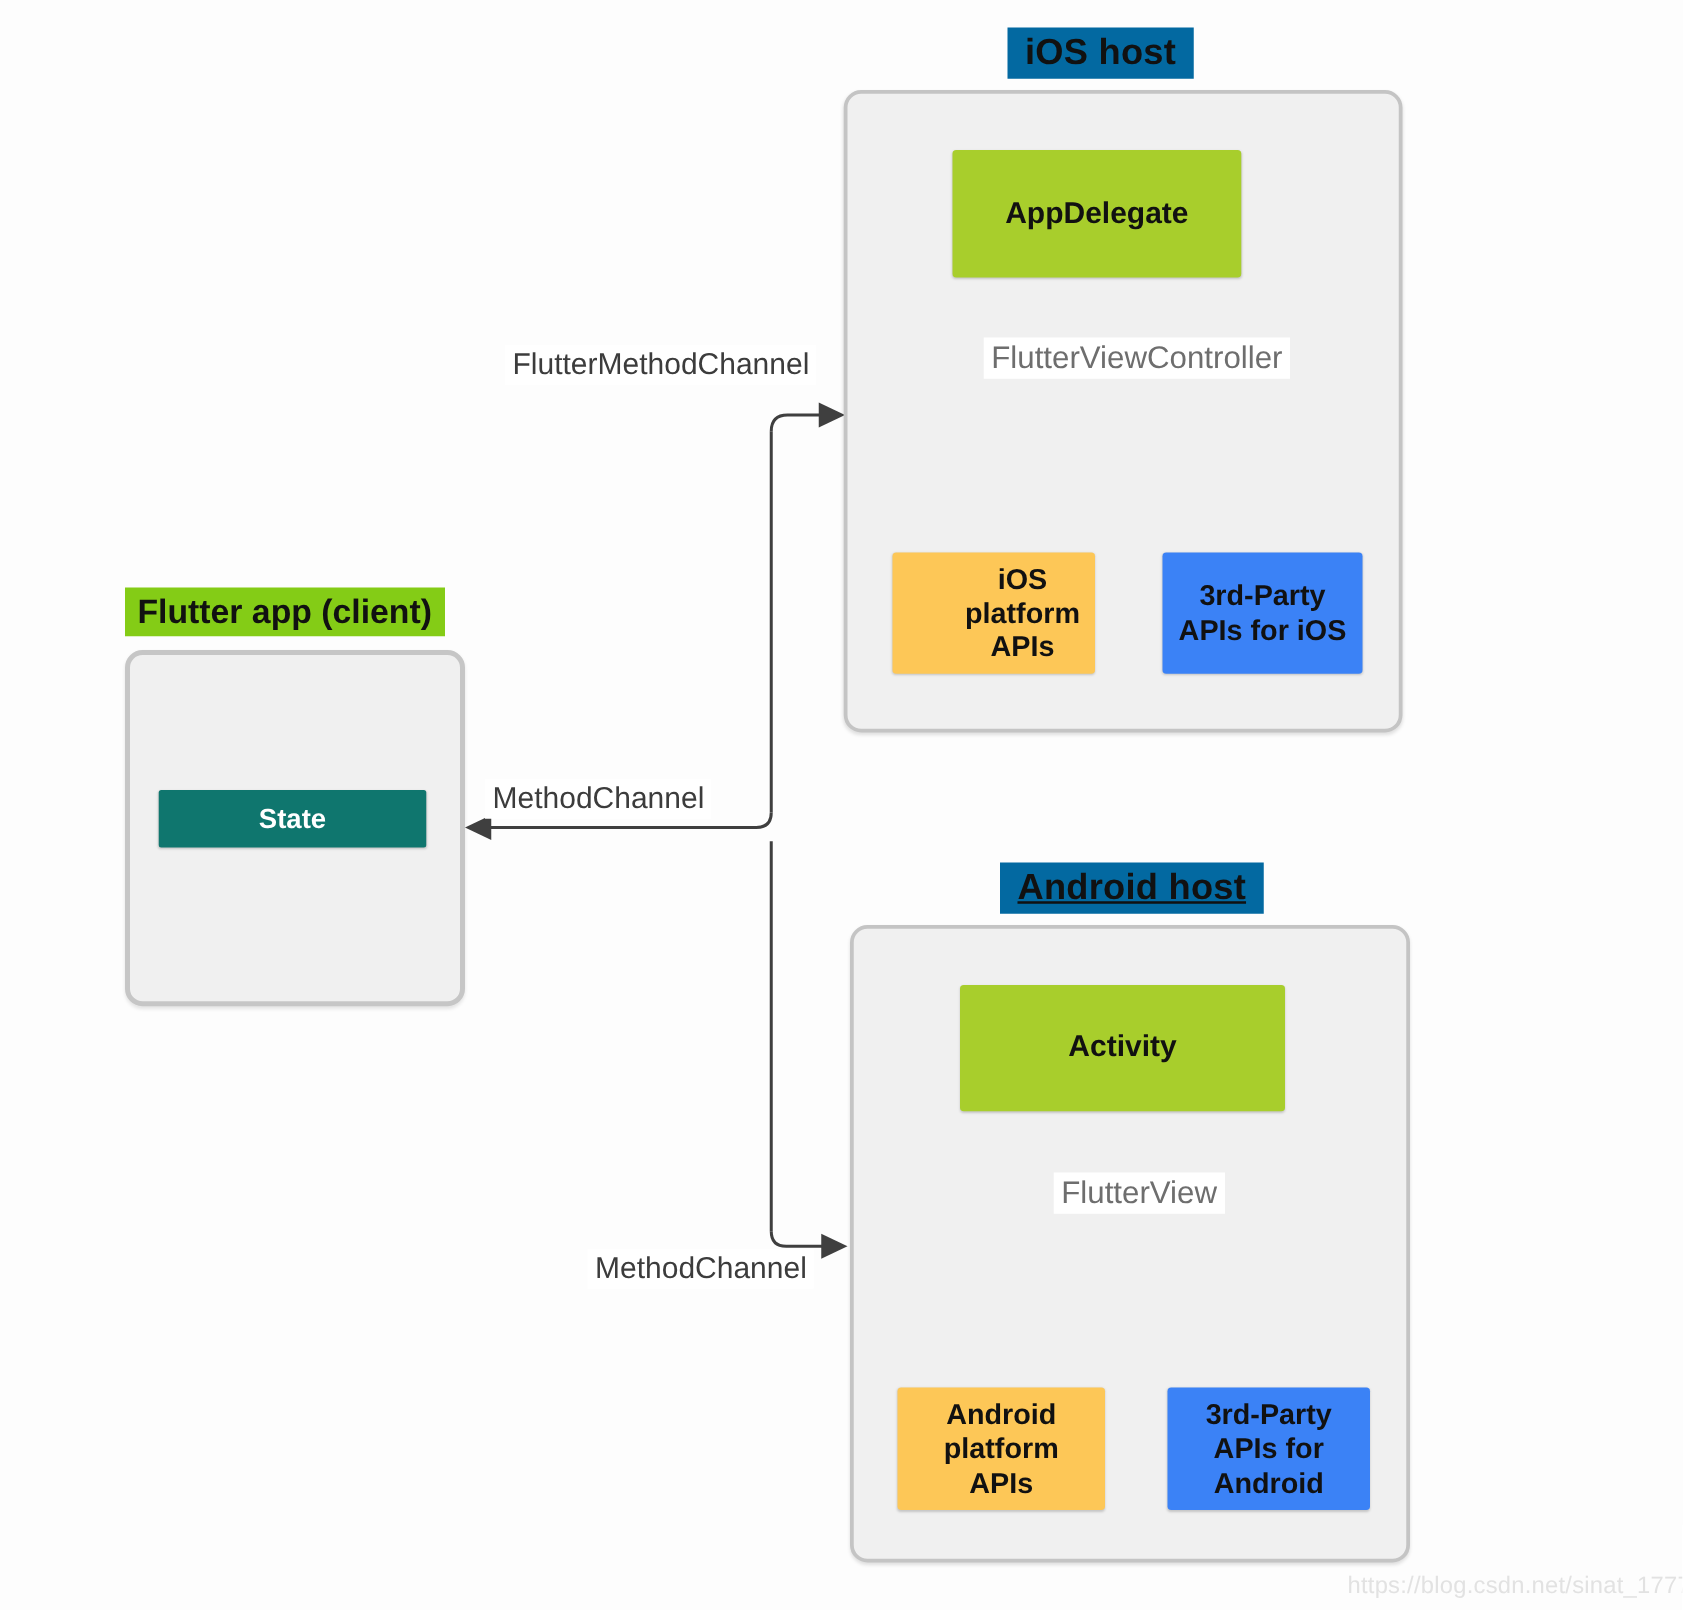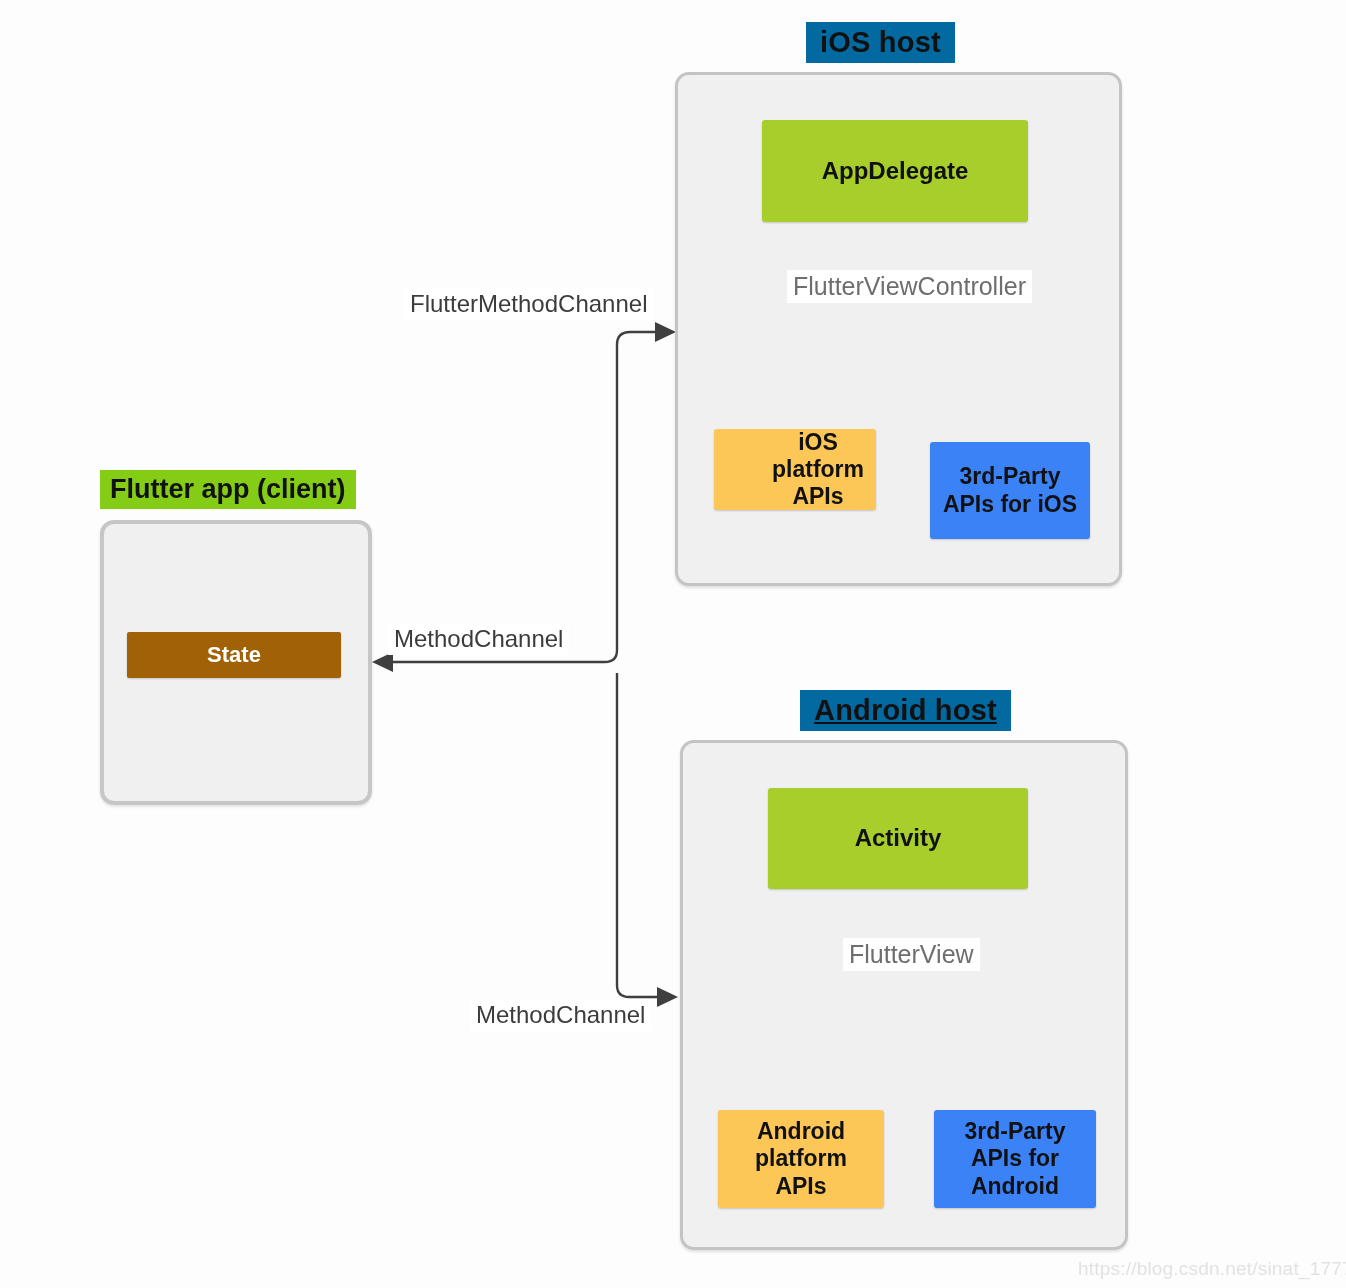--- a/index.html
+++ b/index.html
@@ -71,21 +71,21 @@
     color: #111111;
     box-sizing: border-box;
     line-height: 1.18;
     border-radius: 3px;
     box-shadow: 0 1px 2px rgba(0,0,0,0.18);
   }
   .node.green  { background: #a8ce2c; font-size: 24px; }
   .node.orange { background: #fdc757; font-size: 23px; }
   .node.blue   { background: #3b82f6; font-size: 23px; }
   .node.purple {
-    background: #a16207;
+    background: #0f766e;
     color: #ffffff;
     font-size: 22px;
     border-radius: 2px;
   }
 
   
   .edge-label {
     position: absolute;
     background: #ffffff;
     color: #5a5a5a;
@@ -175,25 +175,25 @@
   <div class="client-title" style="left:100px; top:470px;">Flutter app (client)</div>
 
   <div class="client-box" style="left:100px; top:520px; width:272px; height:285px;"></div>
 
   <div class="node purple" style="left:127px; top:632px; width:214px; height:46px;">State</div>
 
   <div class="host-title" style="left:806px; top:22px;">iOS host</div>
 
   <div class="host-box" style="left:675px; top:72px; width:447px; height:514px;"></div>
 
-  <div class="node green" style="left:762px; top:120px; width:266px; height:102px;">AppDelegate</div>
+  <div class="node green" style="left:762px; top:120px; width:231px; height:102px;">AppDelegate</div>
 
   <div class="edge-label inner" style="left:787px; top:270px;">FlutterViewController</div>
 
-  <div class="node orange" style="left:714px; top:429px; width:162px; height:81px;padding-left:46px;">
+  <div class="node orange" style="left:714px; top:442px; width:162px; height:97px;padding-left:46px;">
     <span>
       <span>iOS</span><br>
       <span>platform</span><br>
       <span>APIs</span>
     </span>
   </div>
 
   <div class="node blue" style="left:930px; top:442px; width:160px; height:97px;">
     <span>
       <span>3rd-Party</span><br>
@@ -218,21 +218,21 @@
   </div>
 
   <div class="node blue" style="left:934px; top:1110px; width:162px; height:98px;">
     <span>
       <span>3rd-Party</span><br>
       <span>APIs for</span><br>
       <span>Android</span>
     </span>
   </div>
 
-  <div class="edge-label dark" style="left:404px; top:288px;">FlutterMethodChannel</div>
+  <div class="edge-label dark" style="left:404px; top:276px;">FlutterMethodChannel</div>
 
   <div class="edge-label dark" style="left:388px; top:623px;">MethodChannel</div>
 
   <div class="edge-label dark" style="left:470px; top:999px;">MethodChannel</div>
 
   <div class="watermark" style="left:1078px; top:1258px;">https://blog.csdn.net/sinat_17775997</div>
 
 </div>
 
 </body></html>

